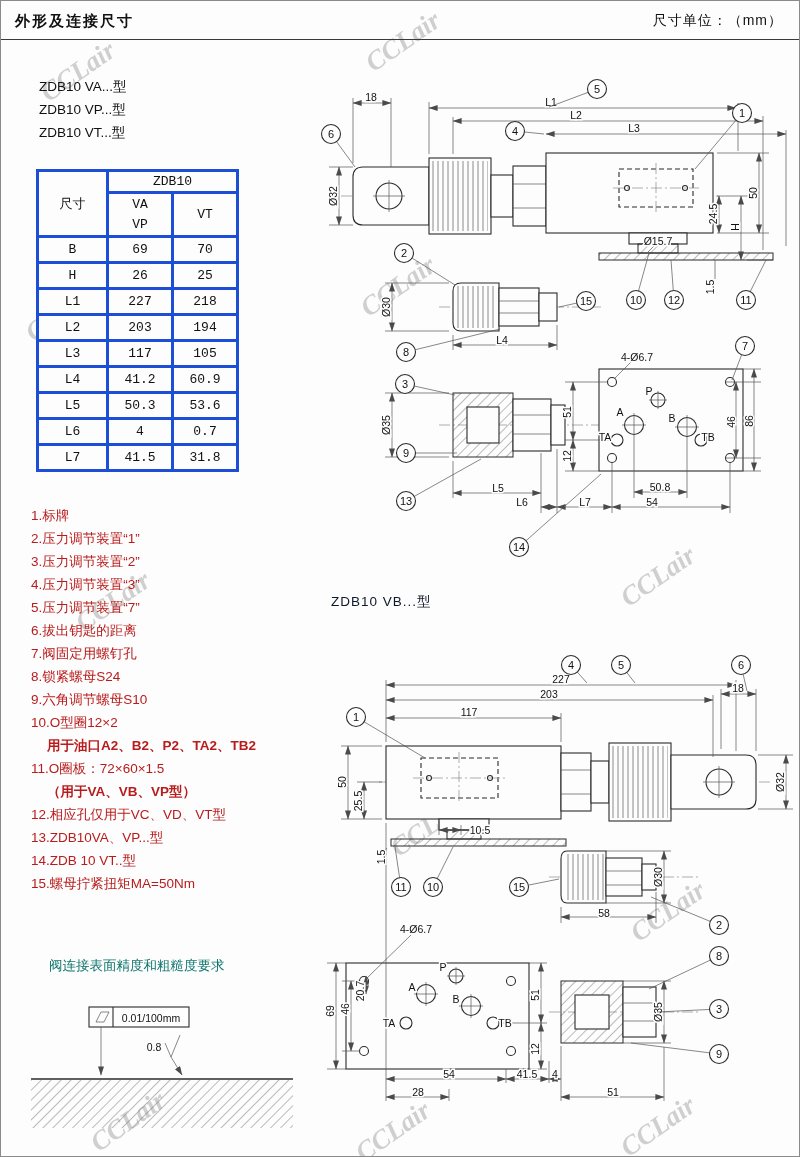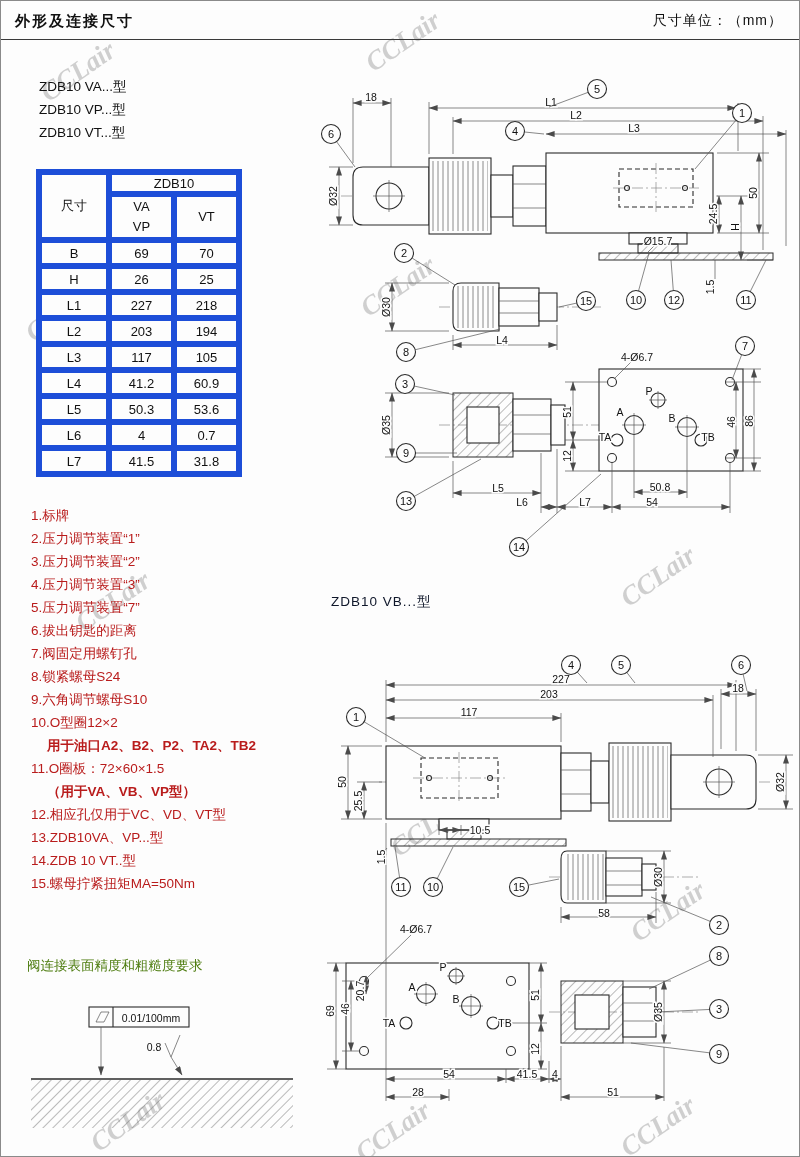--- a/index.html
+++ b/index.html
@@ -8,29 +8,29 @@
   .page { position:relative; width:800px; height:1157px; background:#fdfdfd;
           border:1px solid #8a8a8a; overflow:hidden; }
   .layer-text { position:absolute; left:0; top:0; width:100%; height:100%; z-index:2; pointer-events:none; }
   .header-title { position:absolute; left:14px; top:11px; font-size:15px; font-weight:bold;
                   letter-spacing:2px; color:#111; }
   .header-unit  { position:absolute; right:16px; top:11px; font-size:14px; letter-spacing:1px; color:#111; }
   .header-rule  { position:absolute; left:0; top:38px; width:800px; border-top:1.5px solid #3a3a3a; }
   .models { position:absolute; left:38px; top:74px; font-size:13.5px; line-height:23px; color:#111; }
   .dim-table { position:absolute; left:35px; top:168px; border-collapse:collapse;
                font-size:13px; color:#111; text-align:center; background:#fdfdfd; }
-  .dim-table th, .dim-table td { border:6px solid #1d4ed8; font-weight:normal; padding:0 10px; }
+  .dim-table th, .dim-table td { border:3px solid #1d4ed8; font-weight:normal; padding:0 10px;font-family:Liberation Mono, monospace; }
   .dim-table .c0 { width:70px; }
   .dim-table th, .dim-table td { width:65px; }
   .dim-table thead tr:first-child th { height:22px; }
   .dim-table thead tr:nth-child(2) th { height:44px; line-height:20px; }
   .dim-table tbody td { height:26px; }
   .notes { position:absolute; left:30px; top:503px; font-size:13.5px; line-height:23px; color:#b91c1c; }
   .notes .indent { padding-left:16px;font-weight:bold; }
-  .rough-title { position:absolute; left:26px; top:956px; font-size:13.5px; color:#4d7c0f; }
+  .rough-title { position:absolute; left:48px; top:956px; font-size:13.5px; color:#0f766e; }
   .d2-label { position:absolute; left:330px; top:592px; font-size:13.5px; letter-spacing:1px; color:#0f172a; }
   .watermark { position:absolute; z-index:0; font-family:"Liberation Serif","DejaVu Serif",serif;
                font-style:italic; font-weight:bold; font-size:27px; color:rgba(170,170,170,0.55);
                transform:rotate(-35deg); white-space:nowrap; pointer-events:none; }
   svg.draw { position:absolute; left:0; top:0; z-index:1; }
   
   .ol   { fill:none; stroke:#2b2b2b; stroke-width:1.1; }
   .olf  { fill:#fdfdfd; stroke:#2b2b2b; stroke-width:1.1; }
   .thin { stroke:#555; stroke-width:0.7; fill:none; }
   .dim  { stroke:#555; stroke-width:0.7; fill:none;

